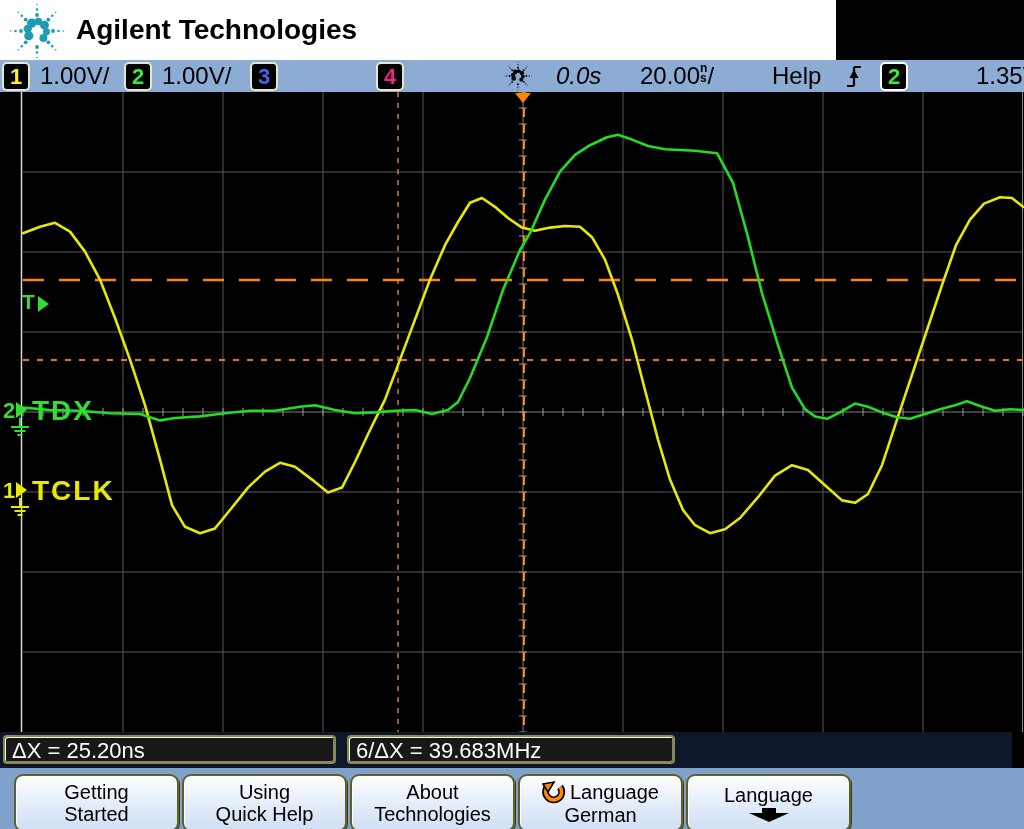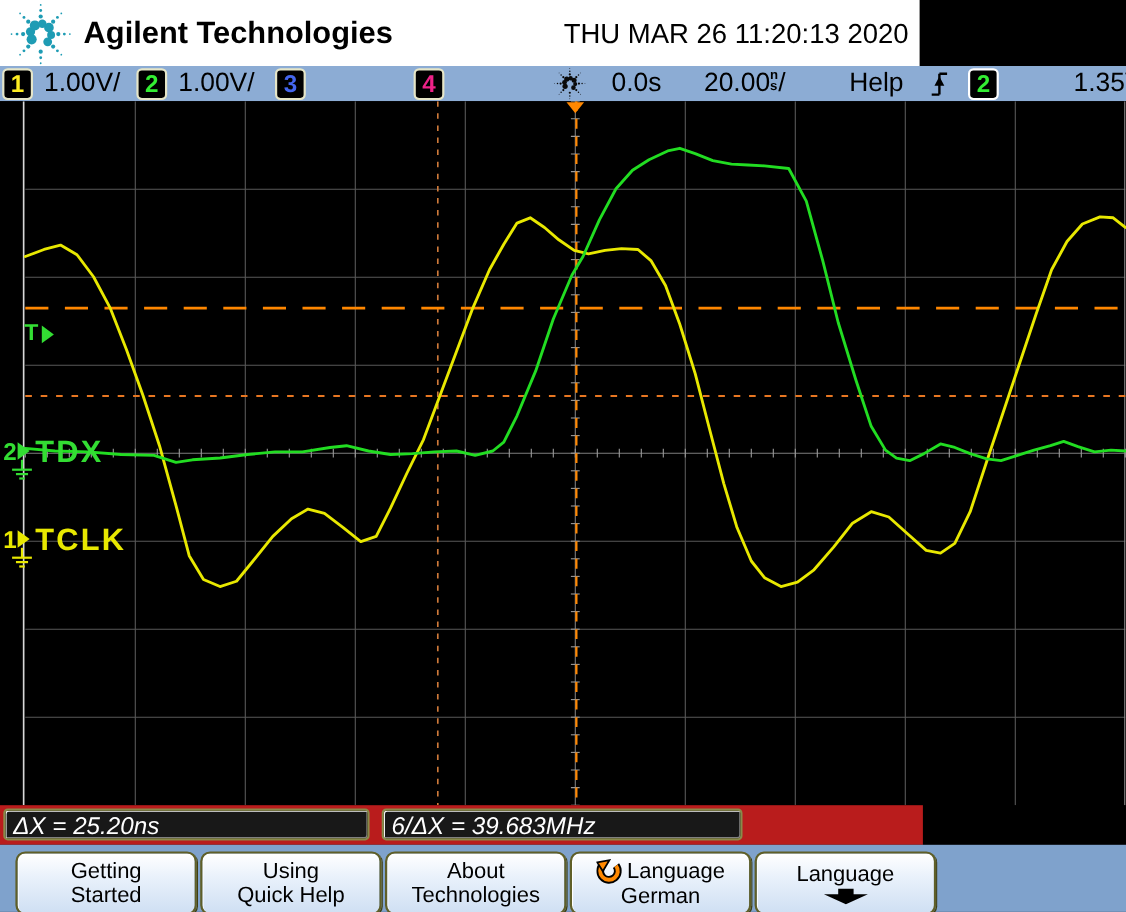--- a/index.html
+++ b/index.html
@@ -7,21 +7,21 @@
   .header{position:absolute;left:0;top:0;width:836px;height:60px;background:#ffffff;}
   .brand{position:absolute;left:76px;top:14px;font-size:28px;font-weight:bold;color:#000;letter-spacing:0px;}
   .datetime{position:absolute;right:10px;top:17px;font-size:25px;color:#000;}
   .logo{position:absolute;left:6px;top:2px;}
   .statusbar{position:absolute;left:0;top:60px;width:1024px;height:32px;background:#8cacd4;}
   .sb-item{position:absolute;top:2px;font-size:24px;color:#000;white-space:nowrap;}
   .badge{position:absolute;top:2px;width:24px;height:25px;background:#000;border:2px solid #e6e6c8;border-radius:5px;font-size:22px;font-weight:bold;text-align:center;line-height:25px;box-sizing:content-box;}
   .badge.trig{border-color:#ffffff;}
   .stack{display:inline-flex;flex-direction:column;vertical-align:top;margin-top:1px;font-size:12px;line-height:10px;font-weight:bold;}
   .scope{position:absolute;left:0;top:92px;width:1024px;height:640px;background:#000;}
-  .measurebar{position:absolute;left:0;top:732px;width:839px;height:36px;background:#b91c1c;font-style:italic;}
+  .measurebar{position:absolute;left:0;top:732px;width:1012px;height:36px;background:#0f172a;}
   .mbox{position:absolute;top:3px;height:24px;background:#181818;border:2px solid #8a8a4a;border-radius:4px;box-shadow:inset 1px 1px 0 rgba(255,255,255,.95), inset -1px -1px 0 rgba(255,255,255,.45);color:#fff;font-size:22px;padding:1px 0 0 7px;white-space:nowrap;}
   .mbox .chan2{color:#33ee33;}
   .softkeys{position:absolute;left:0;top:768px;width:1024px;height:61px;background:#7fa2cc;}
   .skbtn{position:absolute;top:6px;width:153px;height:46px;background:linear-gradient(#ffffff,#e9f1fb 40%,#cfdff3);border:2px solid #5f5f28;border-radius:9px;box-shadow:inset 1px 1px 0 #ffffff,1px 1px 0 #3f3f14;color:#000;font-size:20px;line-height:22px;text-align:center;display:flex;flex-direction:column;justify-content:center;align-items:center;padding:4px;cursor:pointer;}
   .skbtn .row{display:flex;align-items:center;justify-content:center;gap:4px;}
 </style>
 </head>
 <body>
 
 <div class="header">
@@ -52,21 +52,20 @@
       <circle cx="15.797204204489224" cy="13.79720420448923" r="1.3" fill="#1e9cb4"></circle>
       <circle cx="12.261670298556485" cy="10.261670298556492" r="0.8" fill="#1e9cb4"></circle>
       <circle cx="30.999999999999996" cy="13" r="1.9" fill="#1e9cb4"></circle>
       <circle cx="30.999999999999996" cy="7.5" r="1.3" fill="#1e9cb4"></circle>
       <circle cx="30.999999999999996" cy="2.5" r="0.8" fill="#1e9cb4"></circle>
       <circle cx="42.31370849898476" cy="17.686291501015237" r="1.9" fill="#1e9cb4"></circle>
       <circle cx="46.20279579551077" cy="13.797204204489224" r="1.3" fill="#1e9cb4"></circle>
       <circle cx="49.738329701443504" cy="10.261670298556485" r="0.8" fill="#1e9cb4"></circle>
     </svg>
   <div class="brand">Agilent Technologies</div>
-  <div class="datetime">THU MAR 26 11:20:13 2020</div>
 </div>
 
 <div class="statusbar">
   <div class="badge" style="left: 2px; color: rgb(255, 238, 34);">1</div>
   <span class="sb-item" style="left:40px;">1.00V/</span>
   <div class="badge" style="left: 124px; color: rgb(51, 238, 51);">2</div>
   <span class="sb-item" style="left:162px;">1.00V/</span>
   <div class="badge" style="left: 250px; color: rgb(68, 102, 238);">3</div>
   <div class="badge" style="left: 376px; color: rgb(238, 34, 136);">4</div>
   <svg class="sb-item" style="left:502px;top:1px;" width="32" height="30" viewBox="0 0 32 30" id="spark-icon">
@@ -95,21 +94,21 @@
       <circle cx="10.116871580527924" cy="9.116871580527924" r="0.988" fill="#0a0a0a"></circle>
       <circle cx="8.094546186334396" cy="7.094546186334399" r="0.676" fill="#0a0a0a"></circle>
       <circle cx="6.256068555249373" cy="5.256068555249376" r="0.41600000000000004" fill="#0a0a0a"></circle>
       <circle cx="15.999999999999998" cy="6.68" r="0.988" fill="#0a0a0a"></circle>
       <circle cx="15.999999999999998" cy="3.8200000000000003" r="0.676" fill="#0a0a0a"></circle>
       <circle cx="15.999999999999998" cy="1.2199999999999989" r="0.41600000000000004" fill="#0a0a0a"></circle>
       <circle cx="21.883128419472072" cy="9.116871580527924" r="0.988" fill="#0a0a0a"></circle>
       <circle cx="23.905453813665602" cy="7.094546186334396" r="0.676" fill="#0a0a0a"></circle>
       <circle cx="25.743931444750622" cy="5.256068555249373" r="0.41600000000000004" fill="#0a0a0a"></circle>
     </svg>
-  <span class="sb-item" style="left:556px;">0.0s</span>
+  <span class="sb-item" style="left:556px;font-style:italic;">0.0s</span>
   <span class="sb-item" style="left:640px;">
     <span>20.00</span><span class="stack">
         <span>n</span>
         <span>s</span>
       </span><span>/</span>
   </span>
   <span class="sb-item" style="left:772px;">Help</span>
   <svg class="sb-item" style="left:845px;top:4px;" width="18" height="25" viewBox="0 0 18 25">
     <path d="M2 22 H9 M9 22 V3 M9 3 H16" stroke="#000" stroke-width="2.2" fill="none"></path>
     <polygon points="4.5,14 13.5,14 9,5.5" fill="#000"></polygon>

